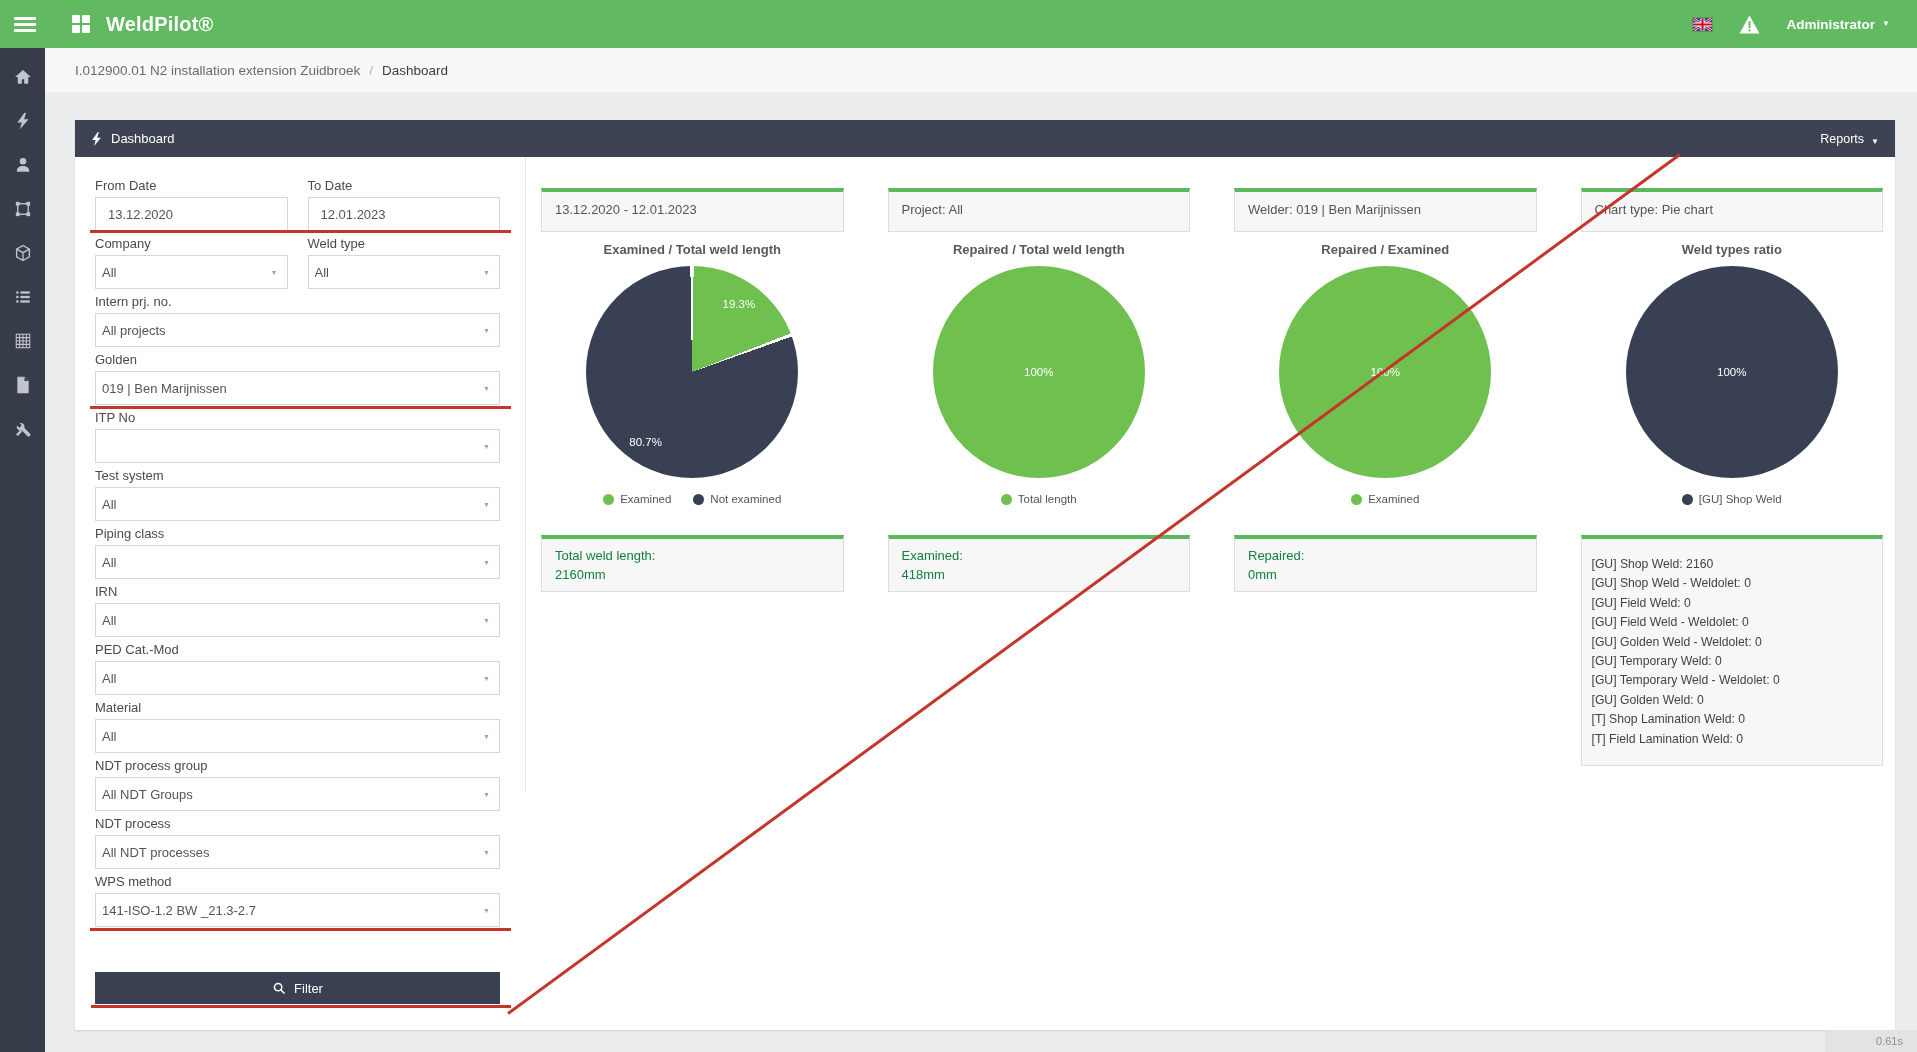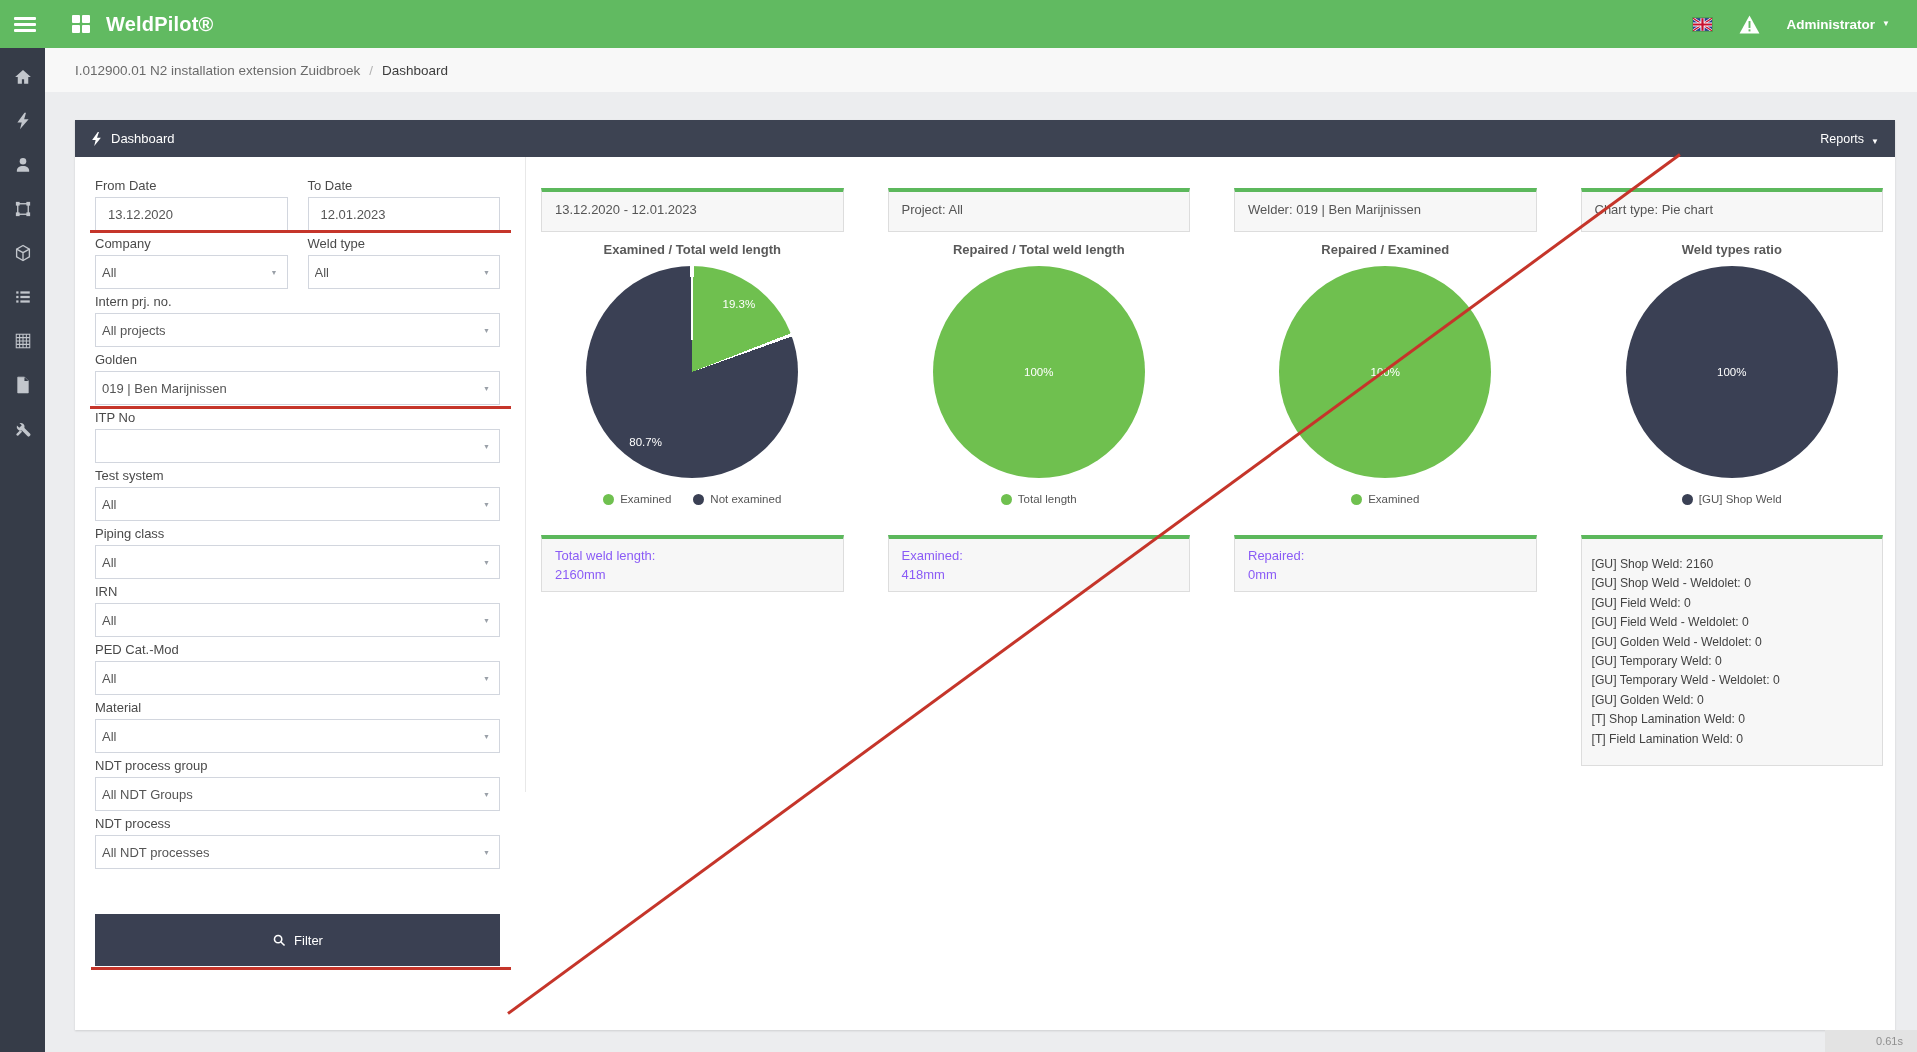--- a/index.html
+++ b/index.html
@@ -49,39 +49,39 @@
   .f-input { width:100%; height:34px; border:1px solid #d2d6de; background:#fff; font-size:13px; color:#555;
              padding:0 24px 0 6px; display:flex; align-items:center; position:relative;
              font-family:"Liberation Sans",sans-serif; border-radius:0; outline:none; }
   input.f-input { padding:0 12px; }
   .f-val { white-space:nowrap; overflow:hidden; }
   .f-caret { position:absolute; right:9px; top:50%; transform:translateY(-50%); color:#9aa0a8; font-size:7px; }
   .ru { position:absolute; height:3px; background:#c5352a; z-index:40; }
   .ru-row { left:-5px; width:calc(100% + 16px); bottom:-2px; }
   .ru-field { left:-5px; width:calc(100% + 16px); bottom:-4px; }
   .btn-wrap { margin-top:45px; position:relative; }
-  .filter-btn { width:100%; height:52px; background:#3a4052; color:#fff; border:none; font-size:13px;
+  .filter-btn { width:100%; height:32px; background:#3a4052; color:#fff; border:none; font-size:13px;
                 font-family:"Liberation Sans",sans-serif; display:flex; align-items:center; justify-content:center; gap:8px; cursor:pointer; }
   .filter-btn svg { width:14px; height:14px; }
   .ru-btn { left:-4px; width:calc(100% + 15px); bottom:-4px; }
 
   
   .charts-col { flex:1; border-left:1px solid #e8e8e8; padding:31px 12px 26px 15px; align-self:flex-start; }
   .charts-grid { display:grid; grid-template-columns:repeat(4, minmax(0,1fr)); column-gap:44px; align-items:start; }
   .hcard { border:1px solid #ddd; border-top:4px solid #5cb85c; background:#f7f7f7; padding:10px 13px;
            font-size:13px; color:#555; height:44px; white-space:nowrap; overflow:hidden; margin-bottom:0; }
   .chart { margin-bottom:30px; }
   .c-title { text-align:center; font-weight:bold; font-size:13px; color:#595959; margin:10px 0 9px; }
   .pie { width:212px; height:212px; border-radius:50%; margin:0 auto; position:relative; }
   .p-label { position:absolute; transform:translate(-50%,-50%); color:#fff; font-size:11.5px; }
   .legend { display:flex; justify-content:center; gap:22px; margin-top:15px; }
   .l-item { display:flex; align-items:center; gap:6px; font-size:11.5px; color:#555; cursor:pointer; }
   .dot { width:11px; height:11px; border-radius:50%; flex:none; }
   .scard { border:1px solid #ddd; border-top:4px solid #5cb85c; background:#f7f7f7; padding:7px 13px; }
-  .s-l, .s-v { font-size:13px; line-height:19px; color:#8b5cf6; }
+  .s-l, .s-v { font-size:13px; line-height:19px; color:#15803d; }
   .wlist { padding:16px 10px; }
   .w-row { font-size:12.2px; line-height:19.4px; color:#434343; white-space:nowrap; }
 
   
   .anno { position:absolute; inset:0; pointer-events:none; z-index:50; }
   .diag { position:absolute; left:508px; top:1012px; width:1453px; height:0; border-top:3px solid #c5352a;
           transform-origin:0 50%; transform:rotate(-36.24deg); }
 
   
   .timing { position:absolute; right:0; bottom:0; height:22px; min-width:92px; background:#e3e3e3;
@@ -321,20 +321,28 @@
                 <span class="f-val">All NDT Groups</span>
                 <span class="f-caret">▼</span>
               </div>
             </div>
             <div class="f-group">
               <label class="f-label">NDT process</label>
               <div class="f-input f-select">
                 <span class="f-val">All NDT processes</span>
                 <span class="f-caret">▼</span>
               </div>
+            </div>
+            <div class="f-group">
+              <label class="f-label">WPS method</label>
+              <div class="f-input f-select">
+                <span class="f-val">141-ISO-1.2 BW _21.3-2.7</span>
+                <span class="f-caret">▼</span>
+              </div>
+              <div class="ru ru-field"></div>
             </div>
           </div>
         <div class="btn-wrap">
           <button class="filter-btn">
             <svg viewBox="0 0 24 24" fill="none" stroke="#fff" stroke-width="2.6">
                 <circle cx="10.5" cy="10.5" r="6.3"></circle>
                 <path d="M15.3 15.3 21.5 21.5"></path>
               </svg>
             <span>Filter</span>
           </button>

